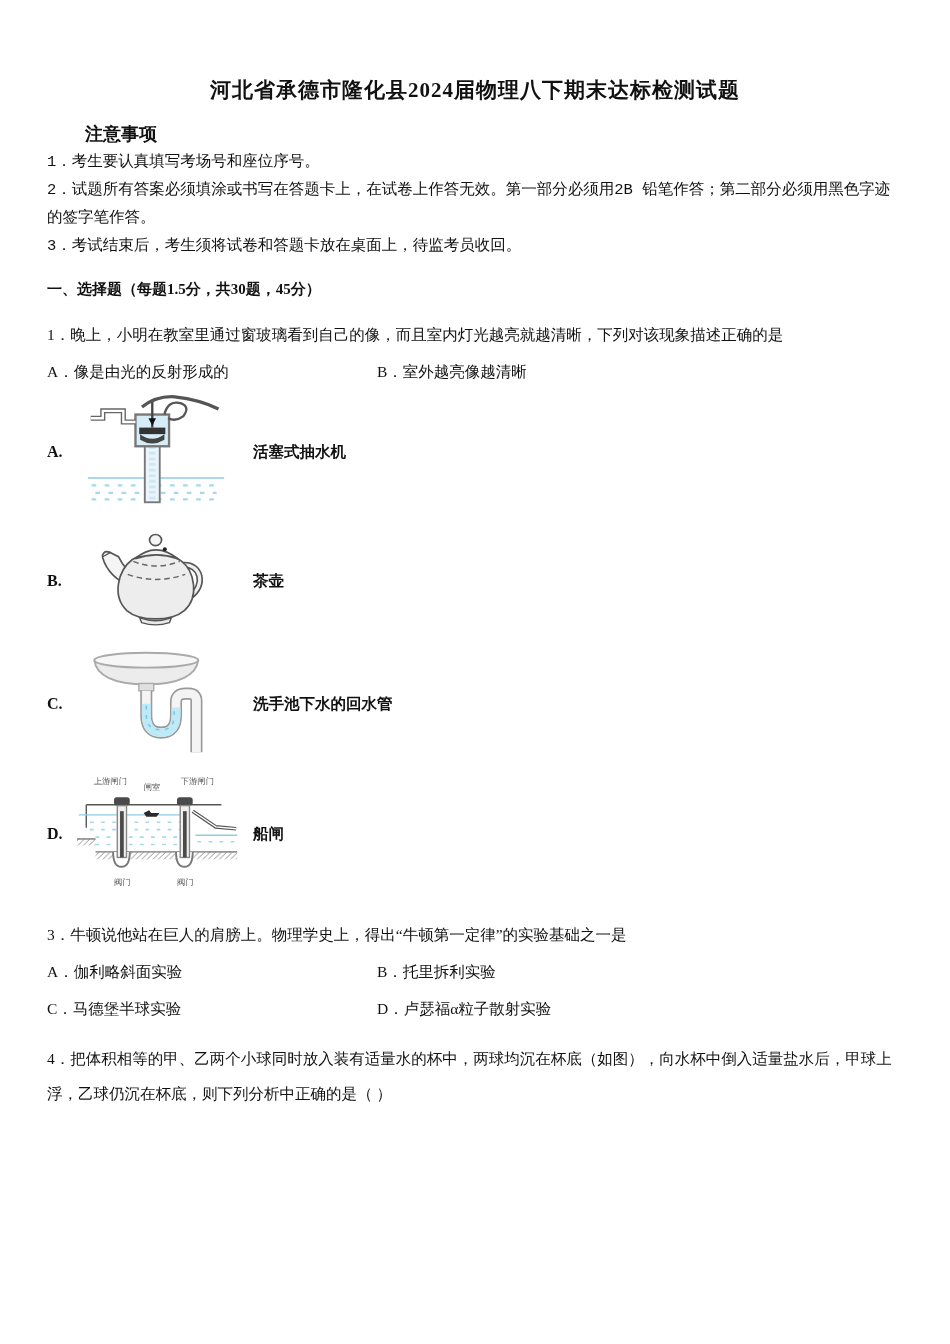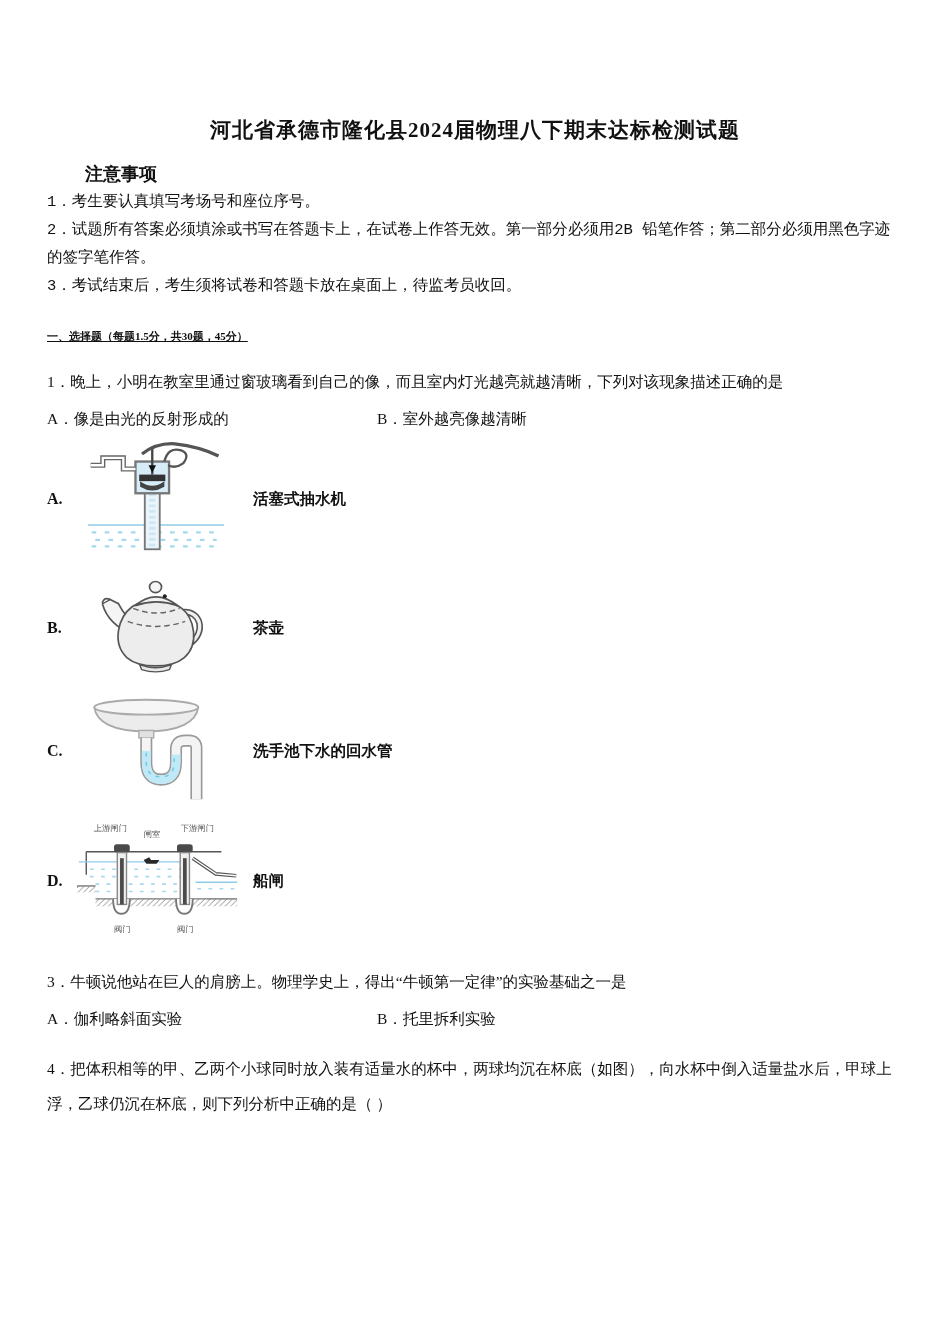--- a/index.html
+++ b/index.html
@@ -5,33 +5,33 @@
   * { box-sizing: border-box; }
   html, body { margin: 0; padding: 0; background: #ffffff; }
   .page {
     position: relative;
     width: 950px;
     height: 1334px;
     margin: 0 auto;
     background: #ffffff;
     color: #111;
     font-family: "Liberation Serif", "DejaVu Serif", serif;
-    padding: 116px 47px 30px 47px;
+    padding: 76px 47px 30px 47px;
     overflow: hidden;
   }
   .title {
     font-size: 21px;
     font-weight: 700;
     text-align: center;
     letter-spacing: 1px;
     margin: 0 0 16px 0;
   }
   .notice-heading { font-weight: 700; font-size: 18px; line-height: 28px; margin-left: 38px; }
   .notice-item { margin: 0; font-size: 15.5px; line-height: 28px; font-family: Liberation Mono, monospace; }
-  .section-heading { font-weight: 700; font-size: 11px; line-height: 28px; margin-top: 22px; text-decoration: underline; }
+  .section-heading { font-weight: 700; font-size: 15px; line-height: 28px; margin-top: 15px; }
   .stem { margin: 17px 0 0 0; font-size: 15.5px; line-height: 29px; }
   .opt-row {
     display: grid;
     grid-template-columns: 330px 1fr;
     margin-top: 8px;
     font-size: 15.5px;
     line-height: 29px;
   }
   .fig-row { display: flex; align-items: center; }
   .fig-row.a { margin-top: 8px; }
@@ -202,16 +202,20 @@
       </svg>
     </div>
     <span class="fig-caption">船闸</span>
   </div>
 
   <p class="stem" style="margin-top:26px;">3．牛顿说他站在巨人的肩膀上。物理学史上，得出“牛顿第一定律”的实验基础之一是</p>
   <div class="opt-row">
     <span>A．伽利略斜面实验</span>
     <span>B．托里拆利实验</span>
   </div>
+  <div class="opt-row">
+    <span>C．马德堡半球实验</span>
+    <span>D．卢瑟福α粒子散射实验</span>
+  </div>
 
   <p class="q4-stem">4．把体积相等的甲、乙两个小球同时放入装有适量水的杯中，两球均沉在杯底（如图），向水杯中倒入适量盐水后，甲球上浮，乙球仍沉在杯底，则下列分析中正确的是（ ）</p>
 
 </div>
 
 </body></html>

